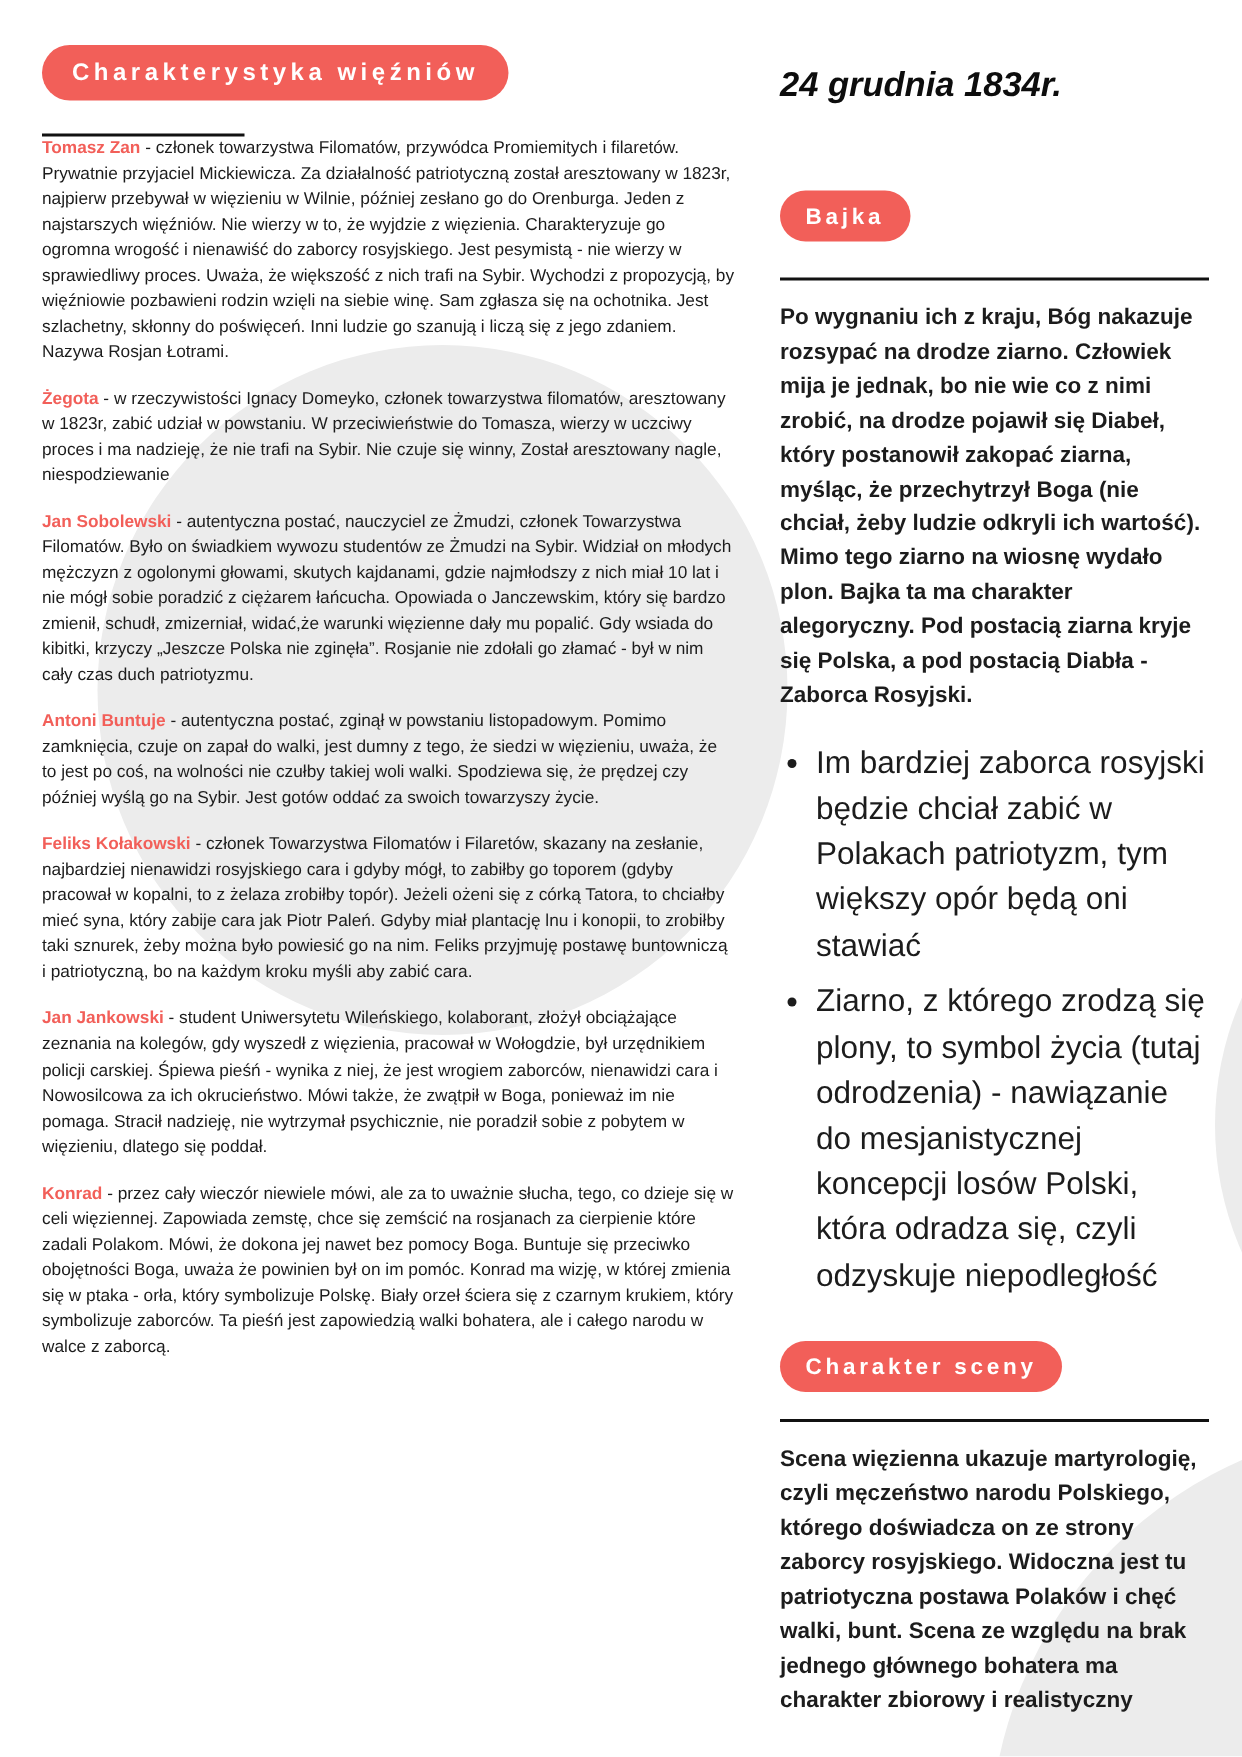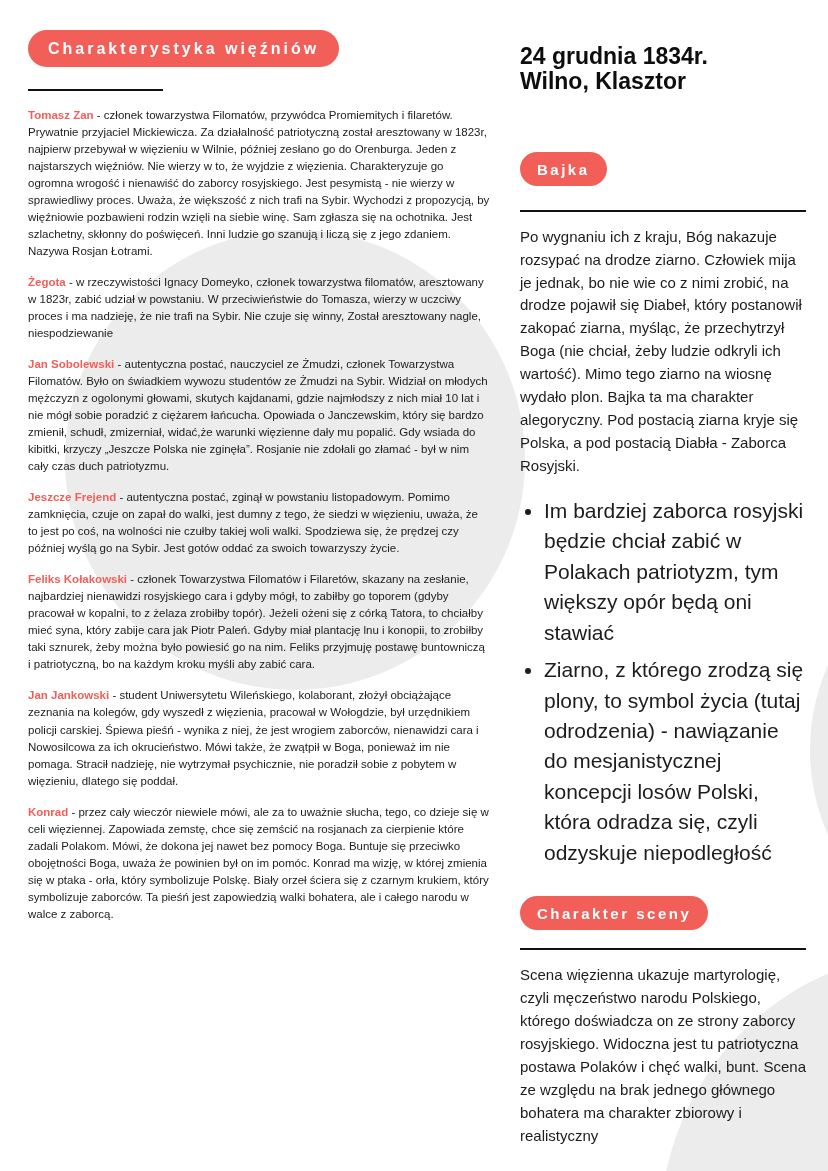--- a/index.html
+++ b/index.html
@@ -54,21 +54,21 @@
     border-radius: 22px;
   }
 
   .rule {
     height: 2px;
     background: #111111;
   }
   .rule.short { width: 135px; margin-top: 22px; }
   .rule.full  { width: 100%; }
 
-  .entries { margin-top: 16px; }
+  .entries { }
   .entry {
     font-size: 11.5px;
     line-height: 1.48;
     margin-bottom: 14px;
     color: #1c1c1c;
   }
   .cname {
     color: var(--accent, #f25f59);
     font-weight: bold;
   }
@@ -80,29 +80,30 @@
     letter-spacing: -0.5px;
     color: #0d0d0d;
   }
   .subtitle {
     margin-top: 14px;
     font-size: 23px;
     font-weight: bold;
     line-height: 1.08;
     color: #0d0d0d;
   }
-  .subtitle span { display: block; }
+  .subtitle span { display: block; font-style: italic; }
 
   .badge-row-bajka { margin-top: 58px; }
   .rule.after-bajka { margin-top: 24px; }
   .rtext {
     margin-top: 14px;
     font-size: 15px;
     line-height: 1.53;
     color: #1c1c1c;
+    font-weight: bold;
   }
   .badge-row-interp { margin-top: 40px; }
   .interp-list {
     margin-top: 18px;
     padding-left: 24px;
     list-style: disc;
   }
   .interp-list li {
     font-size: 21px;
     line-height: 1.45;
@@ -122,31 +123,30 @@
   <div class="circle c3"></div>
 
   <div class="left-col">
     <div class="badge">Charakterystyka więźniów</div>
     <div class="rule short"></div>
 
     <div class="entries">
       <p class="entry"><span class="cname">Tomasz Zan</span><span> - członek towarzystwa Filomatów, przywódca Promiemitych i filaretów. Prywatnie przyjaciel Mickiewicza. Za działalność patriotyczną został aresztowany w 1823r, najpierw przebywał w więzieniu w Wilnie, później zesłano go do Orenburga. Jeden z najstarszych więźniów. Nie wierzy w to, że wyjdzie z więzienia. Charakteryzuje go ogromna wrogość i nienawiść do zaborcy rosyjskiego. Jest pesymistą - nie wierzy w sprawiedliwy proces. Uważa, że większość z nich trafi na Sybir. Wychodzi z propozycją, by więźniowie pozbawieni rodzin wzięli na siebie winę. Sam zgłasza się na ochotnika. Jest szlachetny, skłonny do poświęceń. Inni ludzie go szanują i liczą się z jego zdaniem. Nazywa Rosjan Łotrami.</span></p>
       <p class="entry"><span class="cname">Żegota</span><span> - w rzeczywistości Ignacy Domeyko, członek towarzystwa filomatów, aresztowany w 1823r, zabić udział w powstaniu. W przeciwieństwie do Tomasza, wierzy w uczciwy proces i ma nadzieję, że nie trafi na Sybir. Nie czuje się winny, Został aresztowany nagle, niespodziewanie</span></p>
       <p class="entry"><span class="cname">Jan Sobolewski</span><span> - autentyczna postać, nauczyciel ze Żmudzi, członek Towarzystwa Filomatów. Było on świadkiem wywozu studentów ze Żmudzi na Sybir. Widział on młodych mężczyzn z ogolonymi głowami, skutych kajdanami, gdzie najmłodszy z nich miał 10 lat i nie mógł sobie poradzić z ciężarem łańcucha. Opowiada o Janczewskim, który się bardzo zmienił, schudł, zmizerniał, widać,że warunki więzienne dały mu popalić. Gdy wsiada do kibitki, krzyczy „Jeszcze Polska nie zginęła”. Rosjanie nie zdołali go złamać - był w nim cały czas duch patriotyzmu.</span></p>
-      <p class="entry"><span class="cname">Jeszcze Frejend</span><span> - autentyczna postać, zginął w powstaniu listopadowym. Pomimo zamknięcia, czuje on zapał do walki, jest dumny z tego, że siedzi w więzieniu, uważa, że to jest po coś, na wolności nie czułby takiej woli walki. Spodziewa się, że prędzej czy później wyślą go na Sybir. Jest gotów oddać za swoich towarzyszy życie.</span></p>
+      <p class="entry"><span class="cname">Antoni Buntuje</span><span> - autentyczna postać, zginął w powstaniu listopadowym. Pomimo zamknięcia, czuje on zapał do walki, jest dumny z tego, że siedzi w więzieniu, uważa, że to jest po coś, na wolności nie czułby takiej woli walki. Spodziewa się, że prędzej czy później wyślą go na Sybir. Jest gotów oddać za swoich towarzyszy życie.</span></p>
       <p class="entry"><span class="cname">Feliks Kołakowski</span><span> - członek Towarzystwa Filomatów i Filaretów, skazany na zesłanie, najbardziej nienawidzi rosyjskiego cara i gdyby mógł, to zabiłby go toporem (gdyby pracował w kopalni, to z żelaza zrobiłby topór). Jeżeli ożeni się z córką Tatora, to chciałby mieć syna, który zabije cara jak Piotr Paleń. Gdyby miał plantację lnu i konopii, to zrobiłby taki sznurek, żeby można było powiesić go na nim. Feliks przyjmuję postawę buntowniczą i patriotyczną, bo na każdym kroku myśli aby zabić cara.</span></p>
       <p class="entry"><span class="cname">Jan Jankowski</span><span> - student Uniwersytetu Wileńskiego, kolaborant, złożył obciążające zeznania na kolegów, gdy wyszedł z więzienia, pracował w Wołogdzie, był urzędnikiem policji carskiej. Śpiewa pieśń - wynika z niej, że jest wrogiem zaborców, nienawidzi cara i Nowosilcowa za ich okrucieństwo. Mówi także, że zwątpił w Boga, ponieważ im nie pomaga. Stracił nadzieję, nie wytrzymał psychicznie, nie poradził sobie z pobytem w więzieniu, dlatego się poddał.</span></p>
       <p class="entry"><span class="cname">Konrad</span><span> - przez cały wieczór niewiele mówi, ale za to uważnie słucha, tego, co dzieje się w celi więziennej. Zapowiada zemstę, chce się zemścić na rosjanach za cierpienie które zadali Polakom. Mówi, że dokona jej nawet bez pomocy Boga. Buntuje się przeciwko obojętności Boga, uważa że powinien był on im pomóc. Konrad ma wizję, w której zmienia się w ptaka - orła, który symbolizuje Polskę. Biały orzeł ściera się z czarnym krukiem, który symbolizuje zaborców. Ta pieśń jest zapowiedzią walki bohatera, ale i całego narodu w walce z zaborcą.</span></p>
     </div>
   </div>
 
   <div class="right-col">
     <div class="subtitle">
       <span>24 grudnia 1834r.</span>
-      <span>Wilno, Klasztor</span>
     </div>
 
     <div class="badge-row-bajka">
       <div class="badge small">Bajka</div>
     </div>
     <div class="rule full after-bajka"></div>
     <p class="rtext">Po wygnaniu ich z kraju, Bóg nakazuje rozsypać na drodze ziarno. Człowiek mija je jednak, bo nie wie co z nimi zrobić, na drodze pojawił się Diabeł, który postanowił zakopać ziarna, myśląc, że przechytrzył Boga (nie chciał, żeby ludzie odkryli ich wartość). Mimo tego ziarno na wiosnę wydało plon. Bajka ta ma charakter alegoryczny. Pod postacią ziarna kryje się Polska, a pod postacią Diabła - Zaborca Rosyjski.</p>
 
     <ul class="interp-list">
       <li>Im bardziej zaborca rosyjski będzie chciał zabić w Polakach patriotyzm, tym większy opór będą oni stawiać</li>

